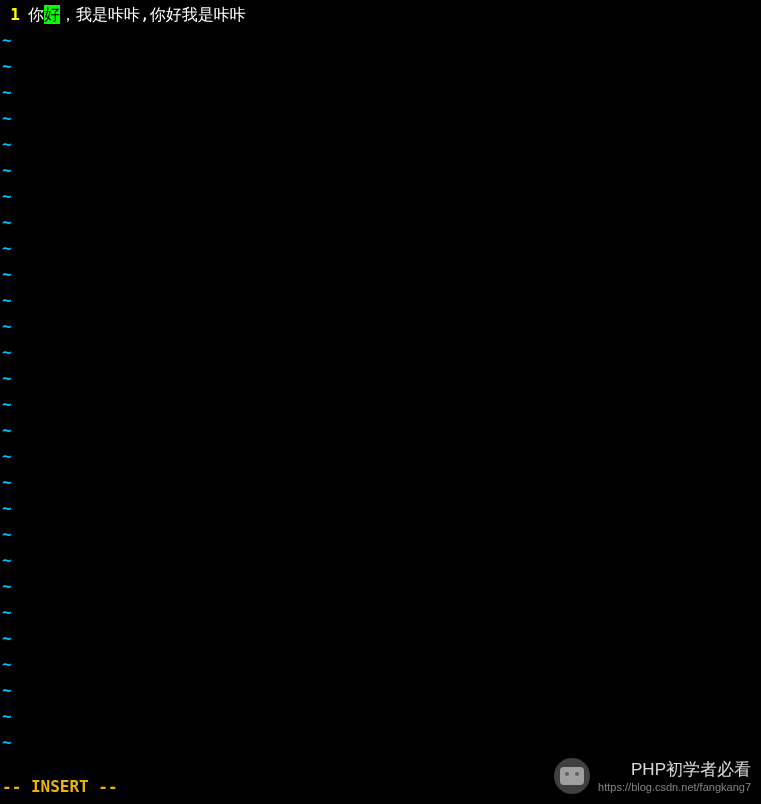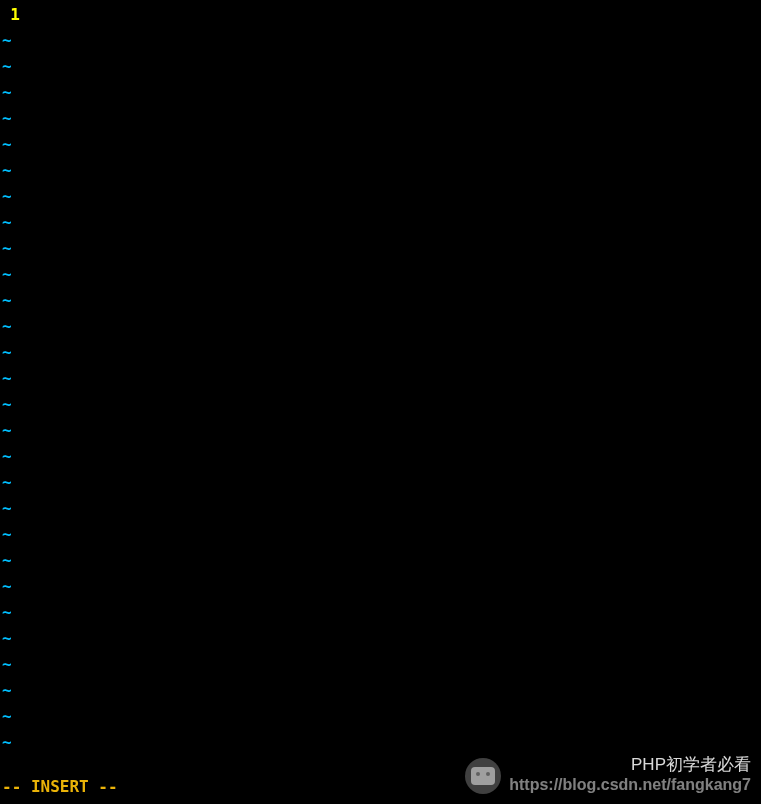--- a/index.html
+++ b/index.html
@@ -51,21 +51,21 @@
       left: 2px;
       color: #eab308;
       font-weight: bold;
     }
     .watermark {
       position: absolute;
       bottom: 10px;
       right: 10px;
       text-align: right;
       display: flex;
-      align-items: flex-end;
+      align-items: flex-start;
       gap: 8px;
     }
     .watermark-icon {
       width: 36px;
       height: 36px;
       background: rgba(128,128,128,0.5);
       border-radius: 50%;
       display: flex;
       align-items: center;
       justify-content: center;
@@ -99,31 +99,31 @@
       flex-direction: column;
       justify-content: center;
     }
     .watermark-title {
       color: rgba(255,255,255,0.85);
       font-size: 17px;
       font-family: sans-serif;
     }
     .watermark-url {
       color: rgba(255,255,255,0.5);
-      font-size: 16px;
+      font-size: 11px;
       font-family: sans-serif;
-      font-weight: bold;
     }
   </style>
 </head>
 <body>
 
 <div class="editor">
   <div class="line">
     <span class="line-number">1</span>
+    <span class="line-content"><span>你</span><span class="cursor-char">好</span><span>，我是咔咔,你好我是咔咔</span></span>
   </div>
   <div id="tilde-container">
       <div class="line">
         <span class="tilde">~</span>
       </div>
       <div class="line">
         <span class="tilde">~</span>
       </div>
       <div class="line">
         <span class="tilde">~</span>

